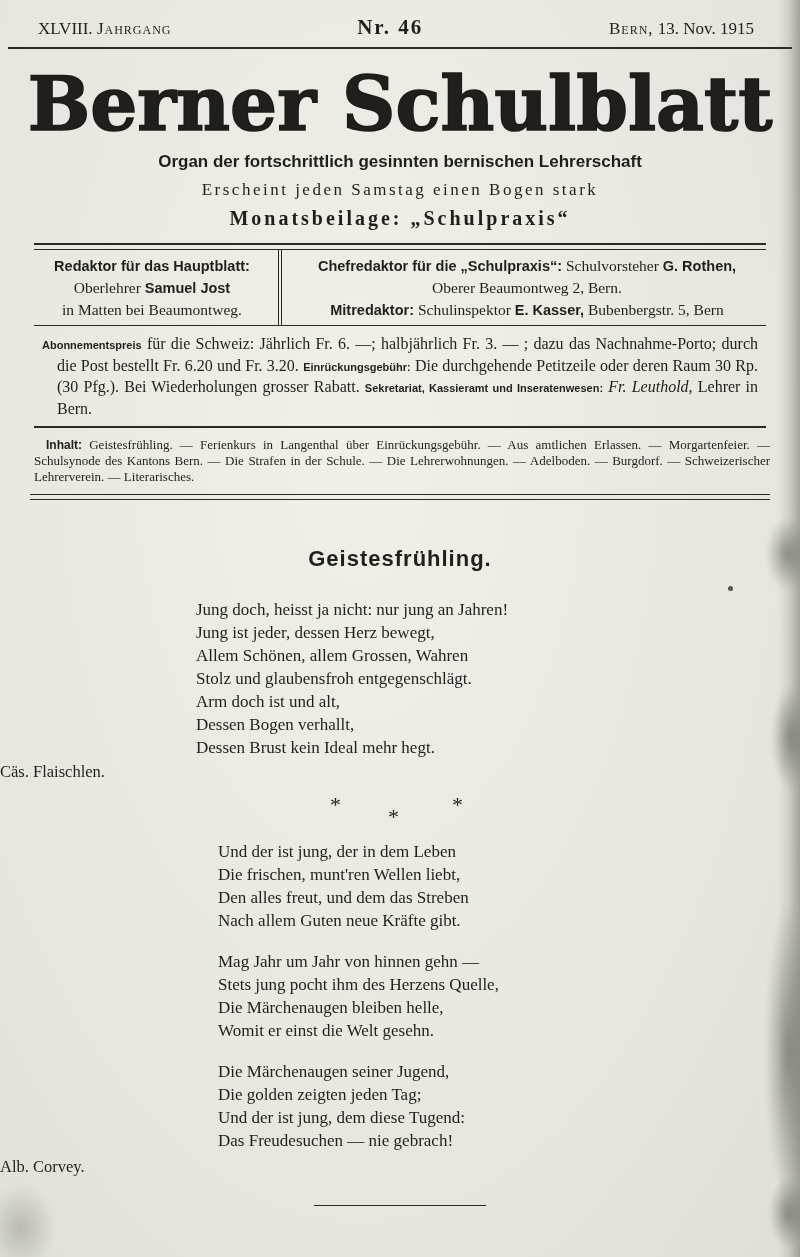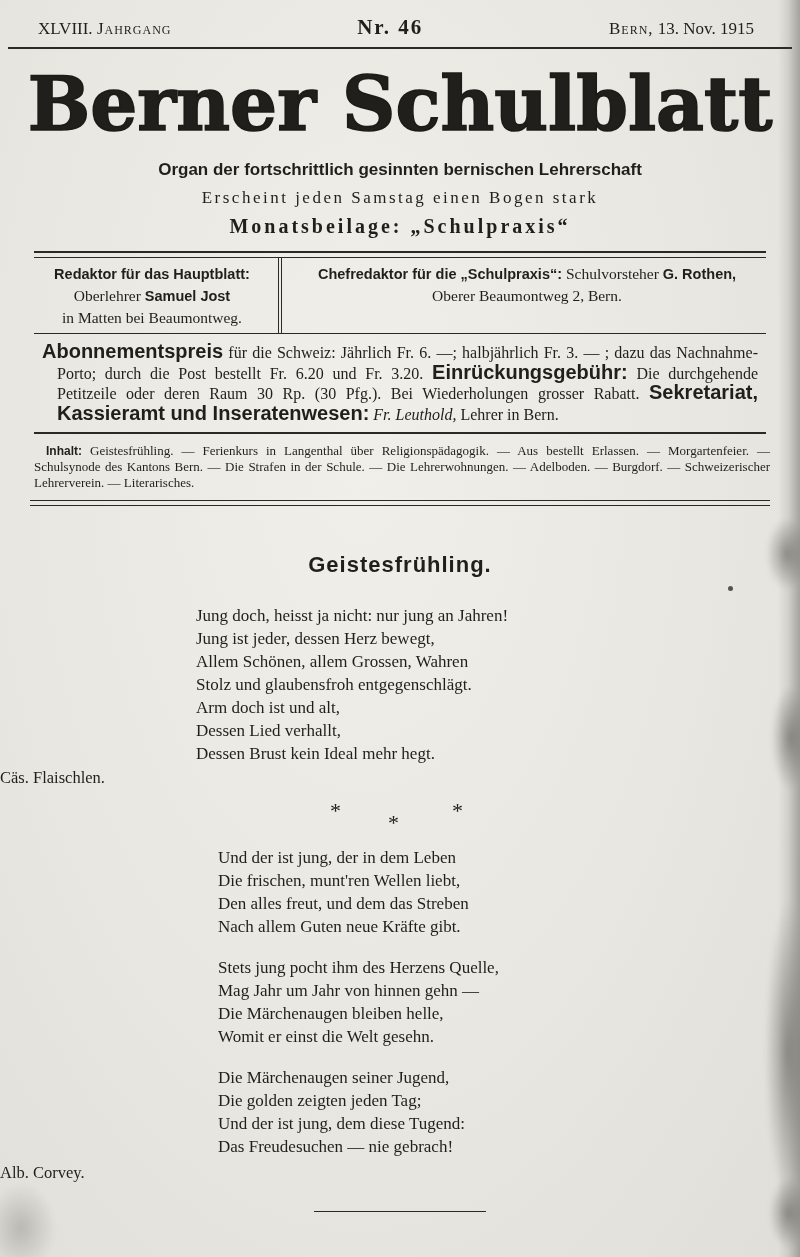--- a/index.html
+++ b/index.html
@@ -14,41 +14,41 @@
   .topline { display:flex; justify-content:space-between; align-items:baseline;
              padding:15px 46px 7px 38px; font-size:17px; }
   .sc { font-variant:small-caps; letter-spacing:1px; }
   .issue { font-weight:bold; font-size:21px; letter-spacing:2px; }
   .rule-1 { margin:0 8px; border-top:2px solid #2a2922; }
   
   .masthead { margin:18px 0 0; text-align:center;
               font-family:"DejaVu Serif","Liberation Serif",serif;
               font-weight:bold; font-size:74px; line-height:1.02;
               letter-spacing:0px; -webkit-text-stroke:1.6px #1c1b17; }
-  .organ { margin-top:18px; text-align:center;
+  .organ { margin-top:10px; text-align:center;
            font-family:"Liberation Sans",sans-serif; font-weight:bold; font-size:17px; }
   .erscheint { margin-top:8px; text-align:center; font-size:17px; letter-spacing:2.5px; }
   .beilage { margin-top:7px; text-align:center; font-weight:bold; font-size:20px; letter-spacing:3px; }
   
   .rule-double { margin:13px 34px 0; height:4px;
                  border-top:2px solid #2a2922; border-bottom:1px solid #2a2922; }
   .rule    { margin:0 34px; border-top:1.5px solid #2a2922; }
   .rule-med{ margin:0 34px; border-top:2.5px solid #2a2922; }
   .rule-double2 { margin:4px 30px 0; height:4px;
                  border-top:1.5px solid #2a2922; border-bottom:1.5px solid #2a2922; }
   
   .editors { display:flex; margin:0 34px; font-size:15.5px; line-height:22px; }
   .ed-left { width:236px; text-align:center; padding:5px 8px 4px 0;
              border-right:4px double #2a2922; }
   .ed-right{ flex:1; text-align:center; padding:5px 0 4px 6px; }
   .bsans { font-family:"Liberation Sans",sans-serif; font-weight:bold; font-size:14.5px; }
   
   .subscription { margin:8px 42px 8px 42px; font-size:16px; line-height:19.5px;
                   text-align:justify; padding-left:15px; text-indent:-15px; }
-  .subscription .bsans { font-size:20px; }
+  .subscription .bsans { font-size:11px; }
   .it { font-style:italic; }
   
   .contents { margin:9px 30px 9px 34px; font-size:13px; line-height:16px;
               text-align:justify; text-indent:12px; }
   .contents .bsans { font-size:12px; }
   
   .art-title { margin:46px 0 0; text-align:center;
                font-family:"Liberation Sans",sans-serif; font-weight:bold;
                font-size:22px; letter-spacing:1px; }
   .stanza { font-size:17px; line-height:23px; }
@@ -100,60 +100,61 @@
 
   <section class="editors">
     <div class="ed-left">
       <div class="bsans">Redaktor für das Hauptblatt:</div>
       <div><span>Oberlehrer </span><span class="bsans">Samuel Jost</span></div>
       <div>in Matten bei Beaumontweg.</div>
     </div>
     <div class="ed-right">
       <div><span class="bsans">Chefredaktor für die „Schulpraxis“:</span><span> Schulvorsteher </span><span class="bsans">G. Rothen,</span></div>
       <div>Oberer Beaumontweg 2, Bern.</div>
+      <div><span class="bsans">Mitredaktor:</span><span> Schulinspektor </span><span class="bsans">E. Kasser,</span><span> Bubenbergstr. 5, Bern</span></div>
     </div>
   </section>
   <div class="rule"></div>
 
   <p class="subscription"><span class="bsans">Abonnementspreis</span><span> für die Schweiz: Jährlich Fr. 6. —; halbjährlich Fr. 3. — ; dazu das Nachnahme-Porto; durch die Post bestellt Fr. 6.20 und Fr. 3.20. </span><span class="bsans">Einrückungsgebühr:</span><span> Die durchgehende Petitzeile oder deren Raum 30 Rp. (30 Pfg.). Bei Wiederholungen grosser Rabatt. </span><span class="bsans">Sekretariat, Kassieramt und Inseratenwesen:</span><span> </span><span class="it">Fr. Leuthold,</span><span> Lehrer in Bern.</span></p>
   <div class="rule-med"></div>
 
-  <p class="contents"><span class="bsans">Inhalt:</span><span> Geistesfrühling. — Ferienkurs in Langenthal über Religionspädagogik. — Aus bestellt Erlassen. — Morgartenfeier. — Schulsynode des Kantons Bern. — Die Strafen in der Schule. — Die Lehrerwohnungen. — Adelboden. — Burgdorf. — Schweizerischer Lehrerverein. — Literarisches.</span></p>
+  <p class="contents"><span class="bsans">Inhalt:</span><span> Geistesfrühling. — Ferienkurs in Langenthal über Einrückungsgebühr. — Aus amtlichen Erlassen. — Morgartenfeier. — Schulsynode des Kantons Bern. — Die Strafen in der Schule. — Die Lehrerwohnungen. — Adelboden. — Burgdorf. — Schweizerischer Lehrerverein. — Literarisches.</span></p>
   <div class="rule-double2"></div>
 
   <article>
     <h2 class="art-title">Geistesfrühling.</h2>
 
     <div class="stanza s1">
       <div class="pline">Jung doch, heisst ja nicht: nur jung an Jahren!</div>
       <div class="pline">Jung ist jeder, dessen Herz bewegt,</div>
       <div class="pline">Allem Schönen, allem Grossen, Wahren</div>
       <div class="pline">Stolz und glaubensfroh entgegenschlägt.</div>
       <div class="pline">Arm doch ist und alt,</div>
-      <div class="pline">Dessen Lied verhallt,</div>
+      <div class="pline">Dessen Bogen verhallt,</div>
       <div class="pline">Dessen Brust kein Ideal mehr hegt.</div>
     </div>
     <div class="attrib a1">Cäs. Flaischlen.</div>
 
     <div class="asterism">
       <span class="ast-0">*</span>
       <span class="ast-1">*</span>
       <span class="ast-2">*</span>
     </div>
 
     <div class="stanza s2">
       <div class="pline">Und der ist jung, der in dem Leben</div>
       <div class="pline">Die frischen, munt'ren Wellen liebt,</div>
       <div class="pline">Den alles freut, und dem das Streben</div>
       <div class="pline">Nach allem Guten neue Kräfte gibt.</div>
     </div>
 
     <div class="stanza s3">
+      <div class="pline">Mag Jahr um Jahr von hinnen gehn —</div>
       <div class="pline">Stets jung pocht ihm des Herzens Quelle,</div>
-      <div class="pline">Mag Jahr um Jahr von hinnen gehn —</div>
       <div class="pline">Die Märchenaugen bleiben helle,</div>
       <div class="pline">Womit er einst die Welt gesehn.</div>
     </div>
 
     <div class="stanza s4">
       <div class="pline">Die Märchenaugen seiner Jugend,</div>
       <div class="pline">Die golden zeigten jeden Tag;</div>
       <div class="pline">Und der ist jung, dem diese Tugend:</div>
       <div class="pline">Das Freudesuchen — nie gebrach!</div>
     </div>

